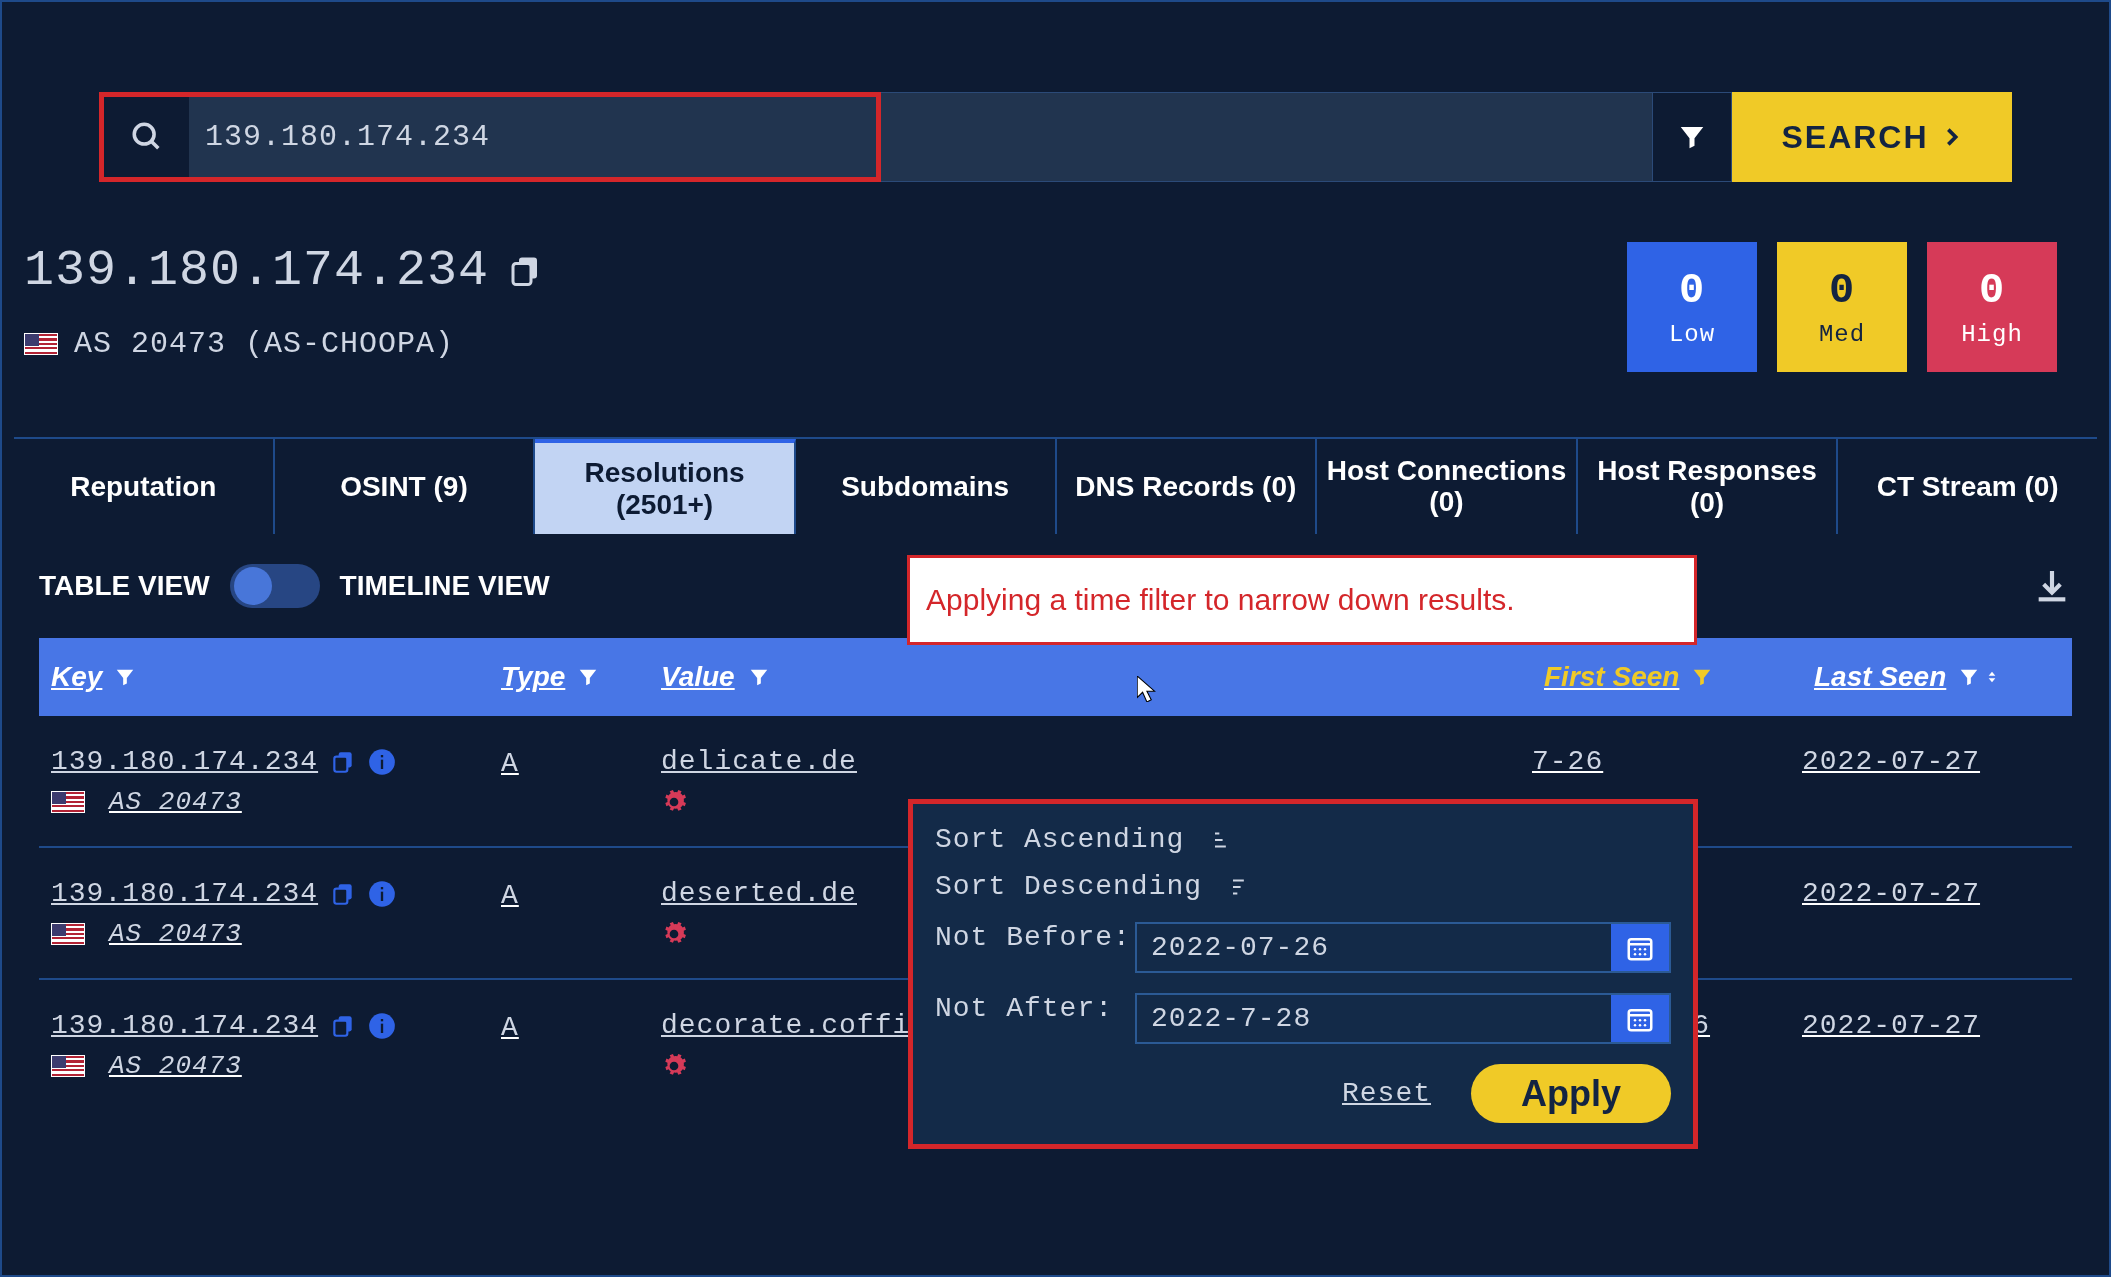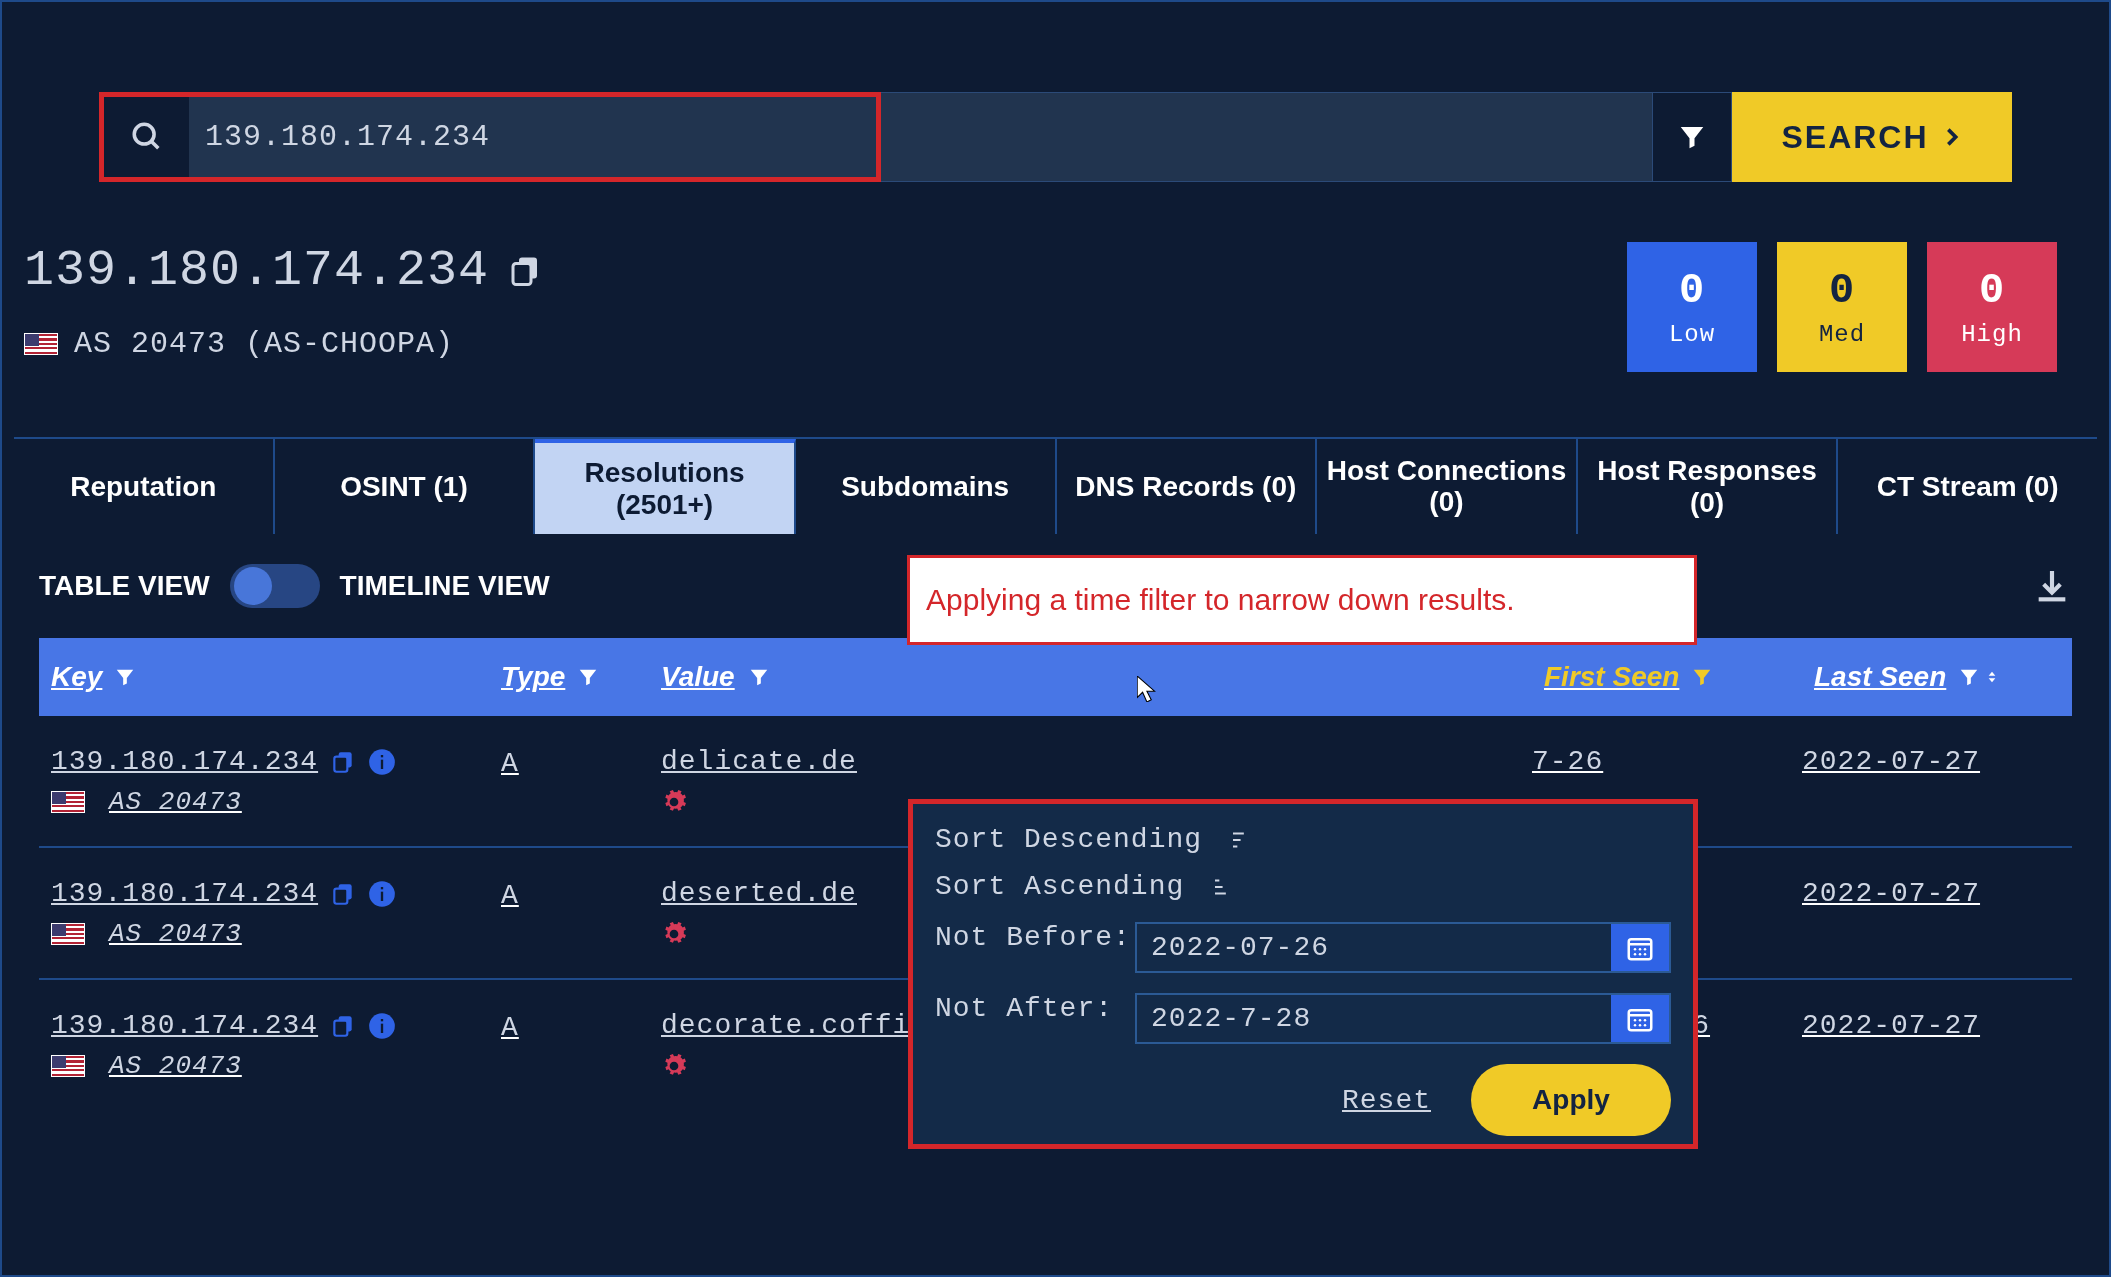--- a/index.html
+++ b/index.html
@@ -131,21 +131,21 @@
     padding:12px 22px; color:#cfd6e3;
   }
   .popup .opt { display:flex; align-items:center; gap:18px; margin:8px 0 16px 0; font-size:28px;}
   .popup .date-row { display:flex; align-items:flex-start; margin:20px 0;}
   .popup .date-lbl { width:200px; font-size:28px;}
   .popup .date-box { flex:1; display:flex; border:2px solid #2b5a95;}
   .popup .date-inp { flex:1; padding:8px 14px; font-size:28px; background:transparent; color:#cfd6e3;}
   .popup .date-ico { width:58px; background:#2f63e6; display:flex; align-items:center; justify-content:center;}
   .popup .actions { display:flex; justify-content:flex-end; align-items:center; gap:40px; margin-top:18px;}
   .popup .reset { text-decoration:underline; cursor:pointer; font-size:28px;}
-  .popup .apply { background:#f0ca27; color:#132442; width:200px; height:72px; border-radius:40px; display:flex; align-items:center; justify-content:center; font-size:28px; font-weight:800; cursor:pointer;}
+  .popup .apply { background:#f0ca27; color:#132442; width:200px; height:59px; border-radius:40px; display:flex; align-items:center; justify-content:center; font-size:36px; font-weight:800; cursor:pointer;}
 
 </style>
 </head>
 <body>
 <div class="wrap">
 
 <div class="searchbar">
   <div class="search-left">
     <div class="search-ico">
       <svg width="34" height="34" viewBox="0 0 24 24" fill="none" stroke="#cfd6e3" stroke-width="2.5">
@@ -196,21 +196,21 @@
     </div>
     <div class="score high">
       <div class="num mono">0</div>
       <div class="lbl mono">High</div>
     </div>
   </div>
 </div>
 
 <div class="tabs cond">
   <div class="tab">Reputation</div>
-  <div class="tab">OSINT (1)</div>
+  <div class="tab">OSINT (9)</div>
   <div class="tab active">Resolutions (2501+)</div>
   <div class="tab">Subdomains</div>
   <div class="tab">DNS Records (0)</div>
   <div class="tab tworow">Host Connections (0)</div>
   <div class="tab">Host Responses (0)</div>
   <div class="tab">CT Stream (0)</div>
 </div>
 
 <div class="view-row">
   <div class="view-left cond">
@@ -384,31 +384,31 @@
 
 <div class="callout">
   <span>Applying a time filter to narrow down results.</span>
 </div>
 <svg class="cursor" width="22" height="26" viewBox="0 0 20 24">
       <path d="M0 0l0 20 5-5 4 9 4-2-4-8 7 0z" fill="#fff" stroke="#000" stroke-width="1"></path>
     </svg>
 
 <div class="popup">
   <div class="opt mono">
+    <span>Sort Ascending</span>
+    <svg width="26" height="26" viewBox="0 0 24 24" fill="#cfd6e3">
+          <path d="M6 20V4m0 0l-3 4m3-4l3 4"></path>
+          <path d="M12 6h4M12 12h7M12 18h10" stroke="#cfd6e3" stroke-width="2"></path>
+        </svg>
+  </div>
+  <div class="opt mono">
     <span>Sort Descending</span>
     <svg width="26" height="26" viewBox="0 0 24 24" fill="#cfd6e3">
           <path d="M6 4v16m0 0l-3-4m3 4l3-4"></path>
           <path d="M12 6h10M12 12h7M12 18h4" stroke="#cfd6e3" stroke-width="2"></path>
-        </svg>
-  </div>
-  <div class="opt mono">
-    <span>Sort Ascending</span>
-    <svg width="26" height="26" viewBox="0 0 24 24" fill="#cfd6e3">
-          <path d="M6 20V4m0 0l-3 4m3-4l3 4"></path>
-          <path d="M12 6h4M12 12h7M12 18h10" stroke="#cfd6e3" stroke-width="2"></path>
         </svg>
   </div>
   <div class="date-row">
     <div class="date-lbl mono">Not Before:</div>
     <div class="date-box">
       <div class="date-inp mono">2022-07-26</div>
       <div class="date-ico">
         <svg width="30" height="30" viewBox="0 0 24 24" fill="#fff">
               <rect x="3" y="5" width="18" height="16" rx="2" fill="none" stroke="#fff" stroke-width="2"></rect>
               <line x1="3" y1="9" x2="21" y2="9" stroke="#fff" stroke-width="2"></line>

